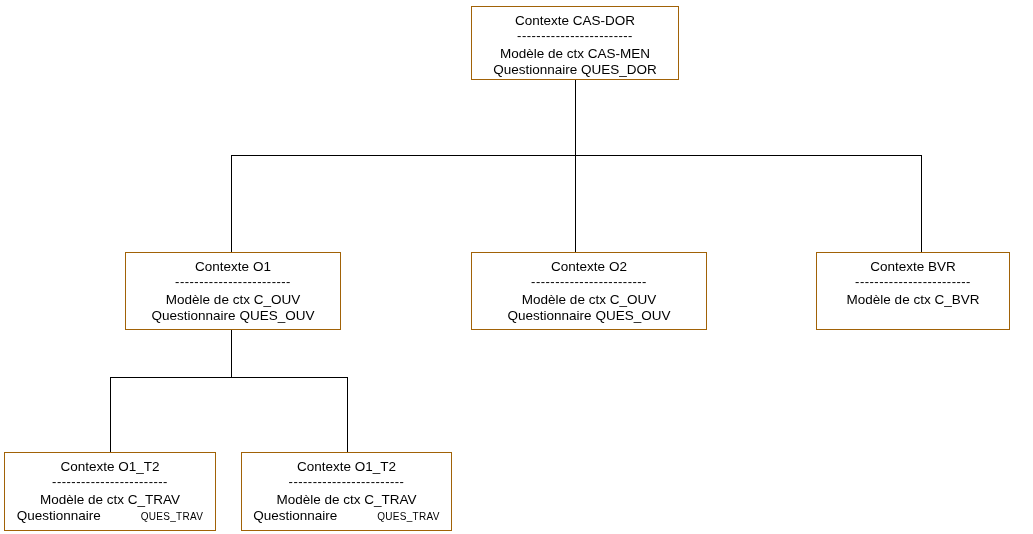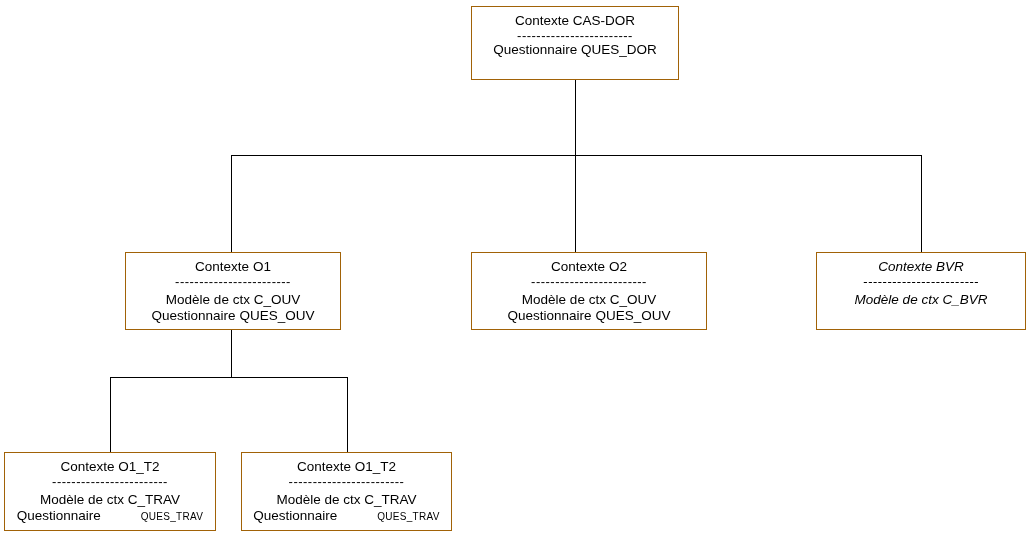--- a/index.html
+++ b/index.html
@@ -54,20 +54,21 @@
   <div class="edge v" style="left:231px; top:330px; height:47px;"></div>
   <div class="edge h" style="left:110px; top:377px; width:238px;"></div>
   <div class="edge v" style="left:110px; top:377px; height:75px;"></div>
   <div class="edge v" style="left:347px; top:377px; height:75px;"></div>
 
   <div class="node" style="left:471px; top:6px; width:208px; height:74px;">
     <div class="side-left"></div>
     <div class="content">
       <div class="title">Contexte CAS-DOR</div>
       <div class="sep">------------------------</div>
+      <div class="model">Modèle de ctx CAS-MEN</div>
       <div class="quest"><span>Questionnaire</span> <span class="val">QUES_DOR</span></div>
     </div>
     <div class="side-right"></div>
   </div>
 
   <div class="node" style="left:125px; top:252px; width:216px; height:78px;">
     <div class="side-left"></div>
     <div class="content">
       <div class="title">Contexte O1</div>
       <div class="sep">------------------------</div>
@@ -81,21 +82,21 @@
     <div class="side-left"></div>
     <div class="content">
       <div class="title">Contexte O2</div>
       <div class="sep">------------------------</div>
       <div class="model">Modèle de ctx C_OUV</div>
       <div class="quest"><span>Questionnaire</span> <span class="val">QUES_OUV</span></div>
     </div>
     <div class="side-right"></div>
   </div>
 
-  <div class="node" style="left:816px; top:252px; width:210px; height:78px;font-style:italic;">
+  <div class="node" style="left:816px; top:252px; width:194px; height:78px;">
     <div class="side-left"></div>
     <div class="content">
       <div class="title">Contexte BVR</div>
       <div class="sep">------------------------</div>
       <div class="model">Modèle de ctx C_BVR</div>
     </div>
     <div class="side-right"></div>
   </div>
 
   <div class="node" style="left:4px; top:452px; width:212px; height:79px;">

